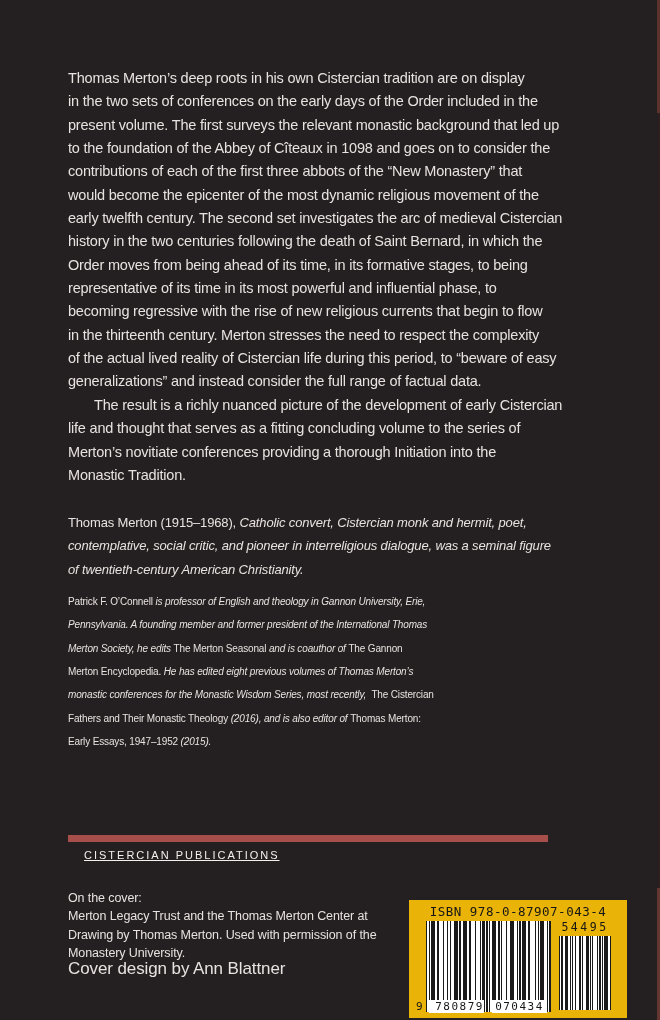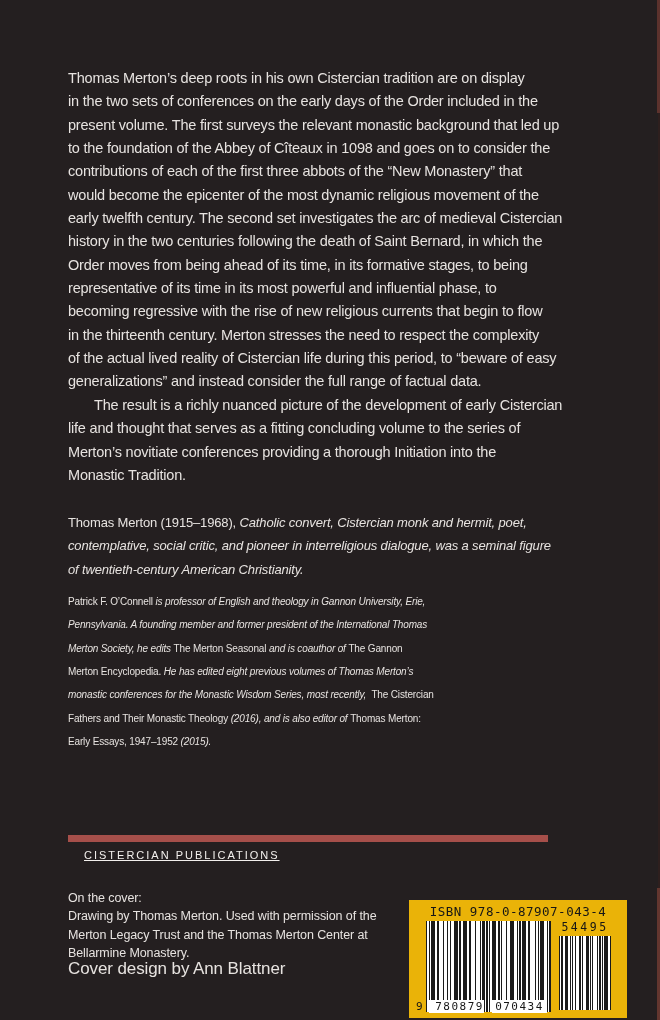--- a/index.html
+++ b/index.html
@@ -78,23 +78,23 @@
       <div class="tline"><span>Fathers and Their Monastic Theology </span><span class="it">(2016), and is also editor of </span><span>Thomas Merton:</span></div>
       <div class="tline"><span>Early Essays, 1947–1952 </span><span class="it">(2015).</span></div>
     </div>
 
   <div class="rule"></div>
 
   <div class="publisher">CISTERCIAN PUBLICATIONS</div>
 
   <div class="covernote">
       <div>On the cover:</div>
+      <div>Merton Legacy Trust and the Thomas Merton Center at</div>
       <div>Drawing by Thomas Merton. Used with permission of the</div>
-      <div>Merton Legacy Trust and the Thomas Merton Center at</div>
-      <div>Bellarmine Monastery.</div>
+      <div>Monastery University.</div>
     </div>
 
   <div class="credit">Cover design by Ann Blattner</div>
 
   <div class="barcode">
     <div class="isbn">ISBN 978-0-87907-043-4</div>
     <div class="bcrow">
       <div class="bc-main">
         <div class="bc-bars">
             <div class="bar-on"></div>

